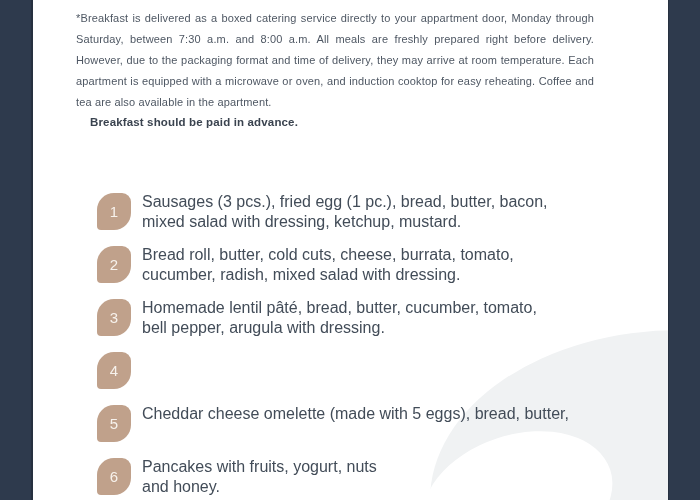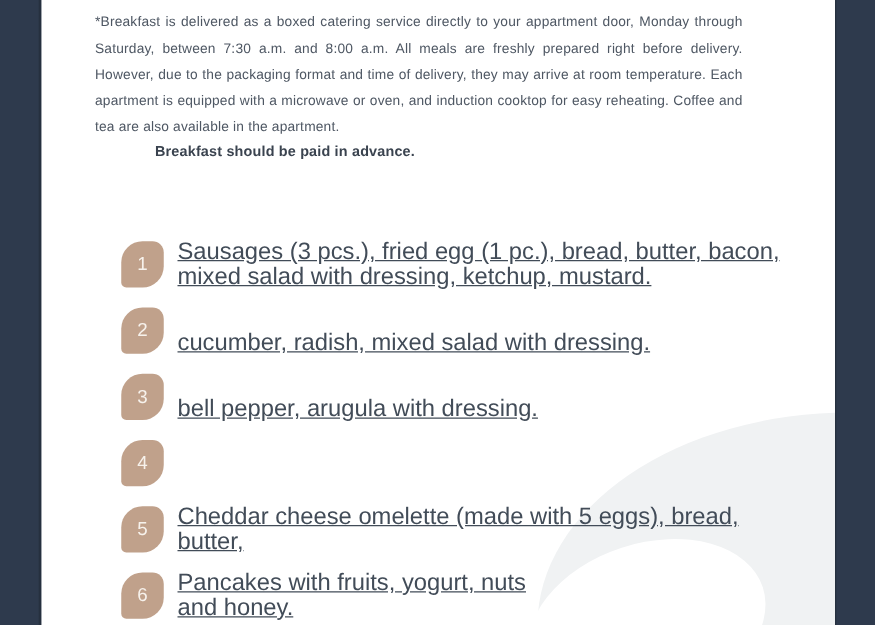--- a/index.html
+++ b/index.html
@@ -47,21 +47,20 @@
     color: var(--intro-text, #4e5763);
     z-index: 2;
   }
   .note {
     position: absolute;
     left: 90px; top: 116px;
     font-size: 11.5px; font-weight: bold;
     letter-spacing: 0.15px;
     color: var(--note-text, #3a434f);
     z-index: 2;
-    margin-left: 34px;
   }
 
   .menu {
     position: absolute;
     left: 97px; top: 192px; right: 60px;
     display: flex; flex-direction: column;
     gap: 13px;
     z-index: 2;
   }
   .menu-item {
@@ -74,24 +73,23 @@
     width: 34px; height: 37px;
     margin-top: 1px;
     background: var(--badge, #c0a18b);
     border-radius: 17px 9px 17px 4px;
     display: flex; align-items: center; justify-content: center;
     color: var(--badge-number, #f7f2ec);
     font-size: 15px;
   }
   .item-text {
     margin-left: 11px;
-    font-size: 19px;
+    font-size: 16px;
     line-height: 20px;
     color: var(--item-text, #424c58);
-    text-decoration: underline;
   }
 </style>
 </head>
 <body>
 
 <div class="side-bar left"></div>
 <div class="side-bar right"></div>
 
 <div class="watermark-leaf"></div>
 <div class="watermark-highlight"></div>
@@ -105,29 +103,29 @@
     <div class="badge">1</div>
     <div class="item-text">
       <span>Sausages (3 pcs.), fried egg (1 pc.), bread, butter, bacon,</span><br>
       <span>mixed salad with dressing, ketchup, mustard.</span>
     </div>
   </div>
 
   <div class="menu-item">
     <div class="badge">2</div>
     <div class="item-text">
-      <br>
+      <span>Bread roll, butter, cold cuts, cheese, burrata, tomato,</span><br>
       <span>cucumber, radish, mixed salad with dressing.</span>
     </div>
   </div>
 
   <div class="menu-item">
     <div class="badge">3</div>
     <div class="item-text">
-      <br>
+      <span>Homemade lentil pâté, bread, butter, cucumber, tomato,</span><br>
       <span>bell pepper, arugula with dressing.</span>
     </div>
   </div>
 
   <div class="menu-item">
     <div class="badge">4</div>
     <div class="item-text">
       <br>
     </div>
   </div>

